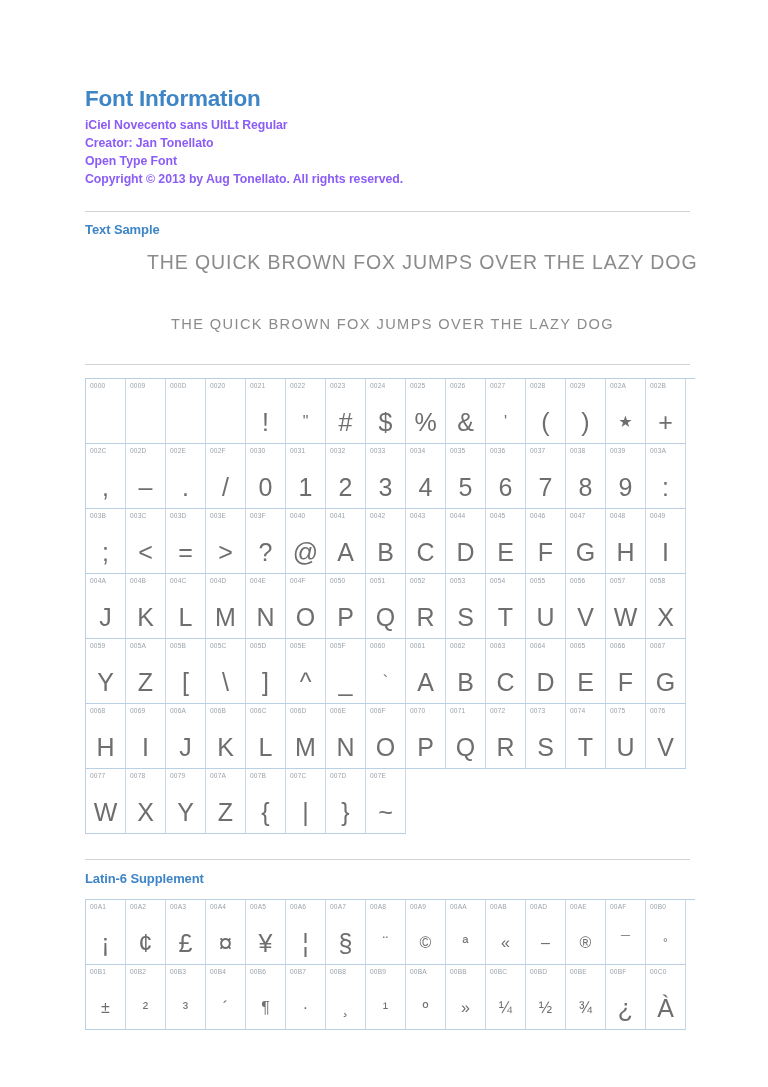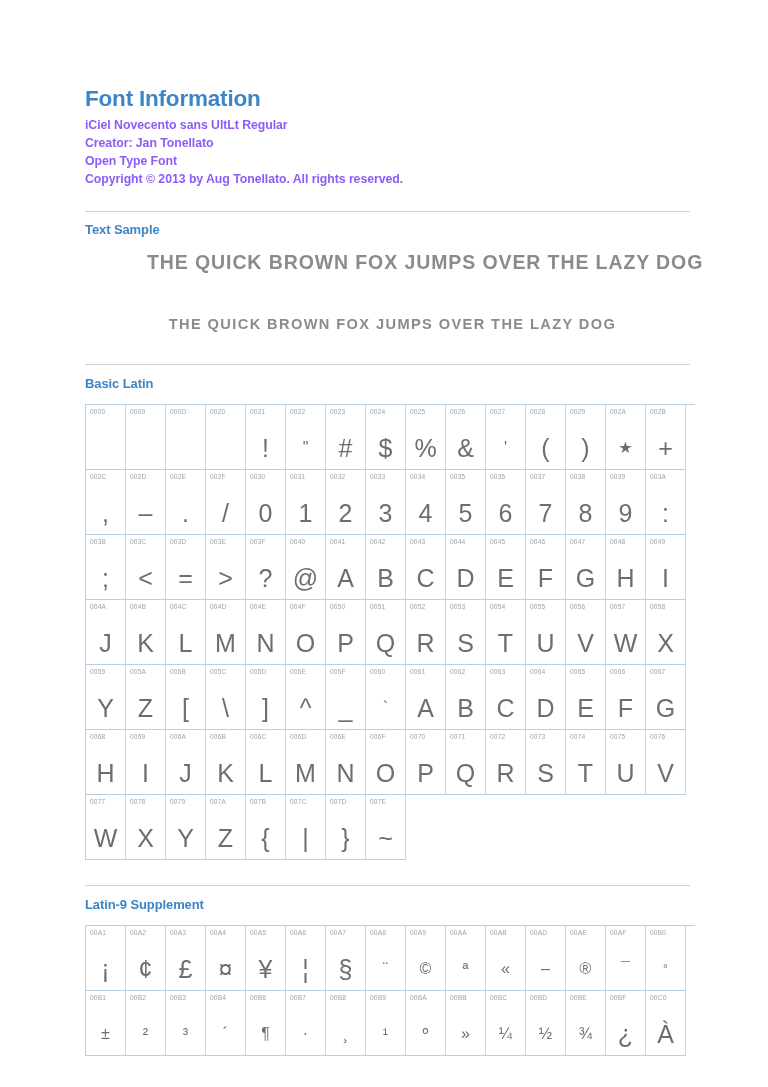--- a/index.html
+++ b/index.html
@@ -63,21 +63,21 @@
   .section-text-sample .divider { margin-top: 22px; }
   .section-text-sample .section-head { margin-top: 10px; }
 
   
   .sample-area {
     margin-top: 14px;
   }
   .sample-line {
     color: #8b8b8b;
     font-family: "Liberation Sans", sans-serif;
-    font-weight: 700;
+    font-weight: 400;
     white-space: nowrap;
     text-align: center;
   }
   .sample-large {
     font-size: 19.5px;
     letter-spacing: 0.9px;
     padding-left: 62px;
   }
   .sample-small {
     font-size: 14.6px;
@@ -164,21 +164,20 @@
     <div class="divider"></div>
     <div class="section-head">Text Sample</div>
     <div class="sample-area">
       <div class="sample-line sample-large">THE QUICK BROWN FOX JUMPS OVER THE LAZY DOG</div>
       <div class="sample-line sample-small">THE QUICK BROWN FOX JUMPS OVER THE LAZY DOG</div>
     </div>
   </div>
 
   <div class="section-basic-latin">
     <div class="divider"></div>
-    <div class="section-head">Basic Latin</div>
     <div class="grid" id="grid-basic-latin">
         <div class="grid-row">
           <div class="cell">
             <span class="code">0000</span>
             <span class="glyph"></span>
           </div>
           <div class="cell">
             <span class="code">0009</span>
             <span class="glyph"></span>
           </div>
@@ -584,21 +583,21 @@
           <div class="cell blank"></div>
           <div class="cell blank"></div>
           <div class="cell blank"></div>
           <div class="cell blank"></div>
         </div>
       </div>
   </div>
 
   <div class="section-latin1">
     <div class="divider"></div>
-    <div class="section-head">Latin-9 Supplement</div>
+    <div class="section-head">Latin-6 Supplement</div>
     <div class="grid" id="grid-latin1">
         <div class="grid-row">
           <div class="cell">
             <span class="code">00A1</span>
             <span class="glyph">¡</span>
           </div>
           <div class="cell">
             <span class="code">00A2</span>
             <span class="glyph">¢</span>
           </div>

